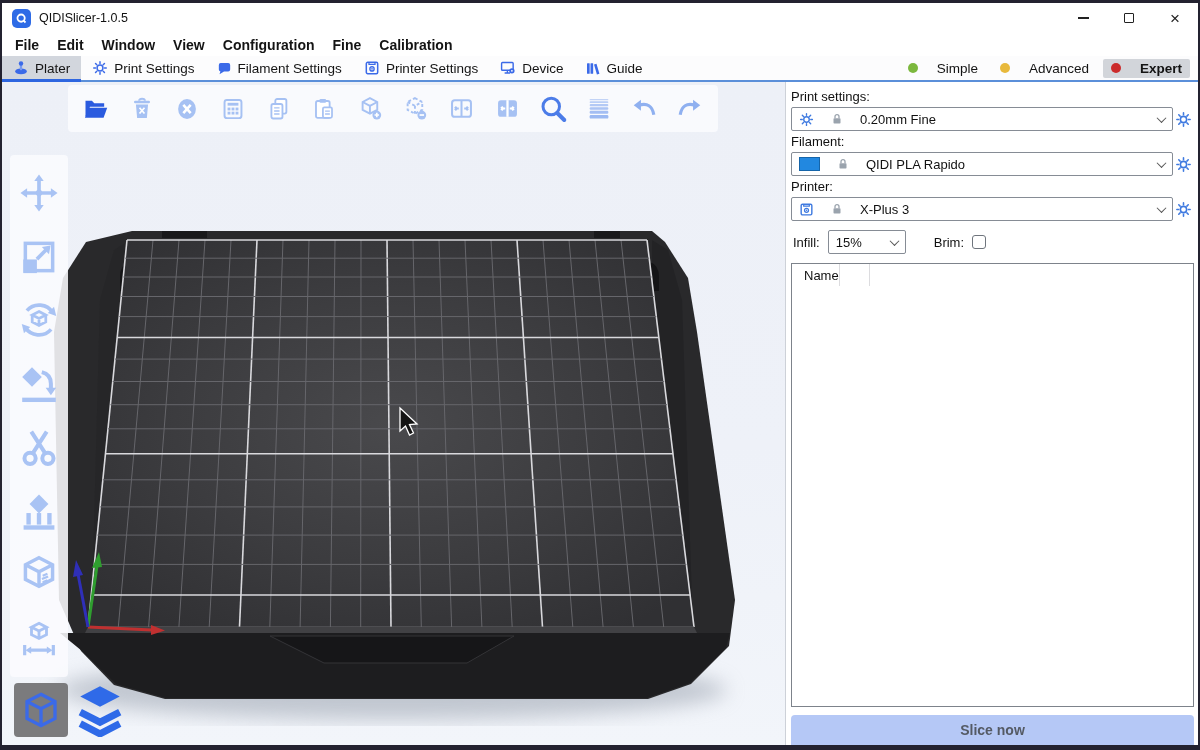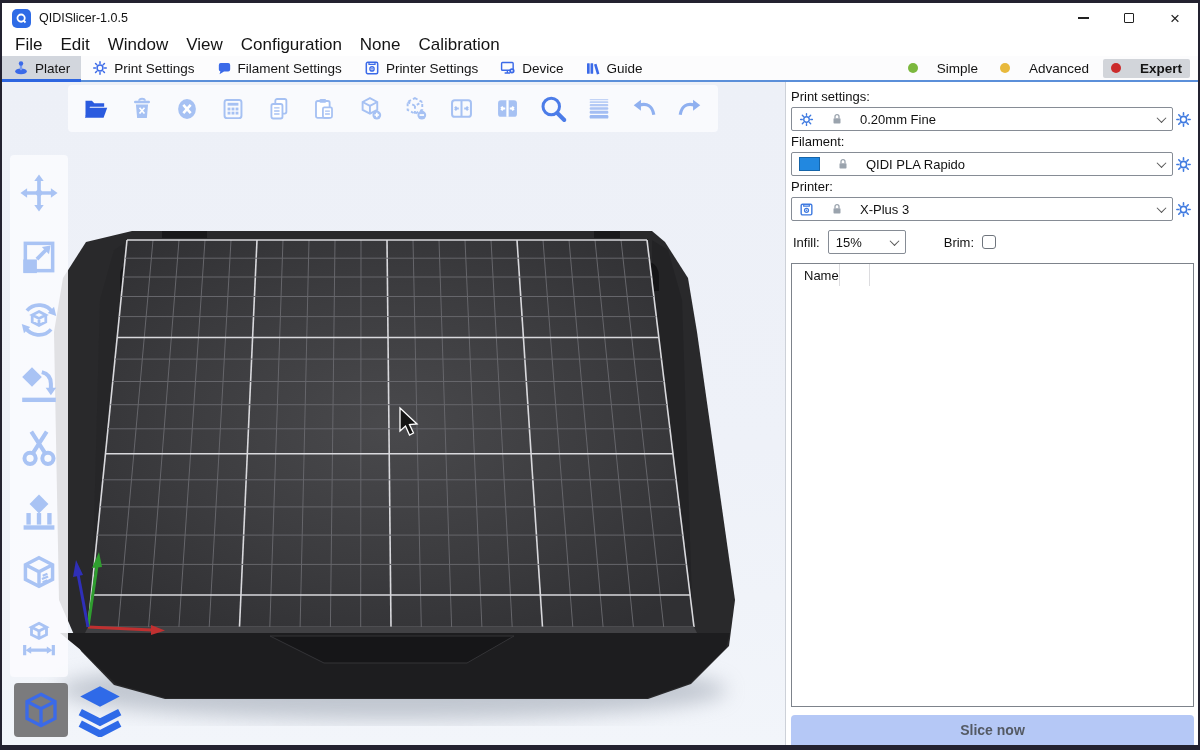--- a/index.html
+++ b/index.html
@@ -15,21 +15,21 @@
   .title-text { font-size:12.5px; color:#111; }
   .win-controls { margin-left:auto; display:flex; height:100%; }
   .win-btn { width:46px; height:100%; display:flex; align-items:center; justify-content:center;
     color:#222; font-size:15px; cursor:default; }
   .min-glyph { width:11px; height:1.4px; background:#222; }
   .max-glyph { width:10px; height:10px; border:1.3px solid #222; border-radius:1px; }
   .close-glyph { font-size:17px; line-height:1; }
 
   
   .menubar { height:23px; display:flex; align-items:center; padding-left:4px; background:#fff; flex:0 0 auto; }
-  .menu-item { font-size:17px; color:#141414; padding:0 9px; }
+  .menu-item { font-size:14px; color:#141414; padding:0 9px;font-weight:bold; }
 
   
   .tabbar { height:26px; display:flex; align-items:stretch; background:#fcfcfd;
     border-bottom:2px solid #5b8fd9; flex:0 0 auto; }
   .tab { display:flex; align-items:center; gap:6px; padding:0 11px; font-size:13.5px; color:#141414; position:relative; }
   .tab.active { background:#d2d6dd; }
   .tab.active::after { content:""; position:absolute; left:0; right:0; bottom:-2px; height:3px; background:#2e66e0; }
   .modes { margin-left:auto; display:flex; align-items:center; gap:6px; padding-right:8px; }
   .mode { display:flex; align-items:center; gap:19px; font-size:13.5px; color:#141414; padding:2px 8px; border-radius:2px; }
   .mode .dot { width:10px; height:10px; border-radius:50%; }
@@ -67,21 +67,21 @@
   .combo { flex:1; display:flex; align-items:center; height:24px; border:1px solid #868c95;
     border-radius:2px; background:#fff; padding:0 7px; gap:17px; min-width:0; }
   .combo-text { font-size:13px; color:#111; flex:1; white-space:nowrap; overflow:hidden; }
   .chev { width:7px; height:7px; border-right:1.5px solid #555; border-bottom:1.5px solid #555;
     transform:rotate(45deg) translate(-1px,-1px); flex:0 0 auto; }
   .gear-btn { width:21px; display:flex; justify-content:center; flex:0 0 auto; }
   .swatch { width:21px; height:14px; background:#2288e0; border:1px solid #1565aa; flex:0 0 auto; }
   .mini-row { display:flex; align-items:center; margin-top:9px; }
   .mini-row .side-label { margin:0 8px 0 2px; }
   .supports-combo { margin-right:21px; }
-  .infill-combo { flex:0 0 78px; margin-right:10px;justify-content:center; }
+  .infill-combo { flex:0 0 78px; margin-right:0;justify-content:center; }
   .brim-label { margin-left:28px !important; }
   .brim-check { width:14px; height:14px; appearance:none; -webkit-appearance:none;
     border:1.4px solid #6f757d; border-radius:3px; background:#fff; }
 
   .obj-table { flex:1; border:1px solid #7d838b; margin-top:9px; display:flex; min-height:0; }
   .obj-head { height:22px; display:flex; align-items:center; flex:0 0 auto; }
   .obj-col { font-size:13px; color:#111; height:100%; display:flex; align-items:center; }
   .col-name { flex:1; padding-left:12px; border-right:1px solid #dcdcdf; }
   .col-mid { width:30px; border-right:1px solid #dcdcdf; }
   .col-edit { width:176px; justify-content:center; }
@@ -139,21 +139,21 @@
       <div class="win-btn close-glyph">×</div>
     </div>
   </div>
 
   <div class="menubar">
     <span class="menu-item">File</span>
     <span class="menu-item">Edit</span>
     <span class="menu-item">Window</span>
     <span class="menu-item">View</span>
     <span class="menu-item">Configuration</span>
-    <span class="menu-item">None</span>
+    <span class="menu-item">Fine</span>
     <span class="menu-item">Calibration</span>
   </div>
 
   <div class="tabbar">
     <div class="tab active">
       <span>
         <svg viewBox="0 0 18 18" width="16" height="16">
           <ellipse cx="9" cy="12.8" rx="6.6" ry="3.2" fill="#3b6ae8"></ellipse>
           <rect x="7.7" y="4.4" width="2.6" height="7" rx="1.1" fill="#7a9bef"></rect>
           <circle cx="9" cy="4" r="2.5" fill="#3b6ae8"></circle>

